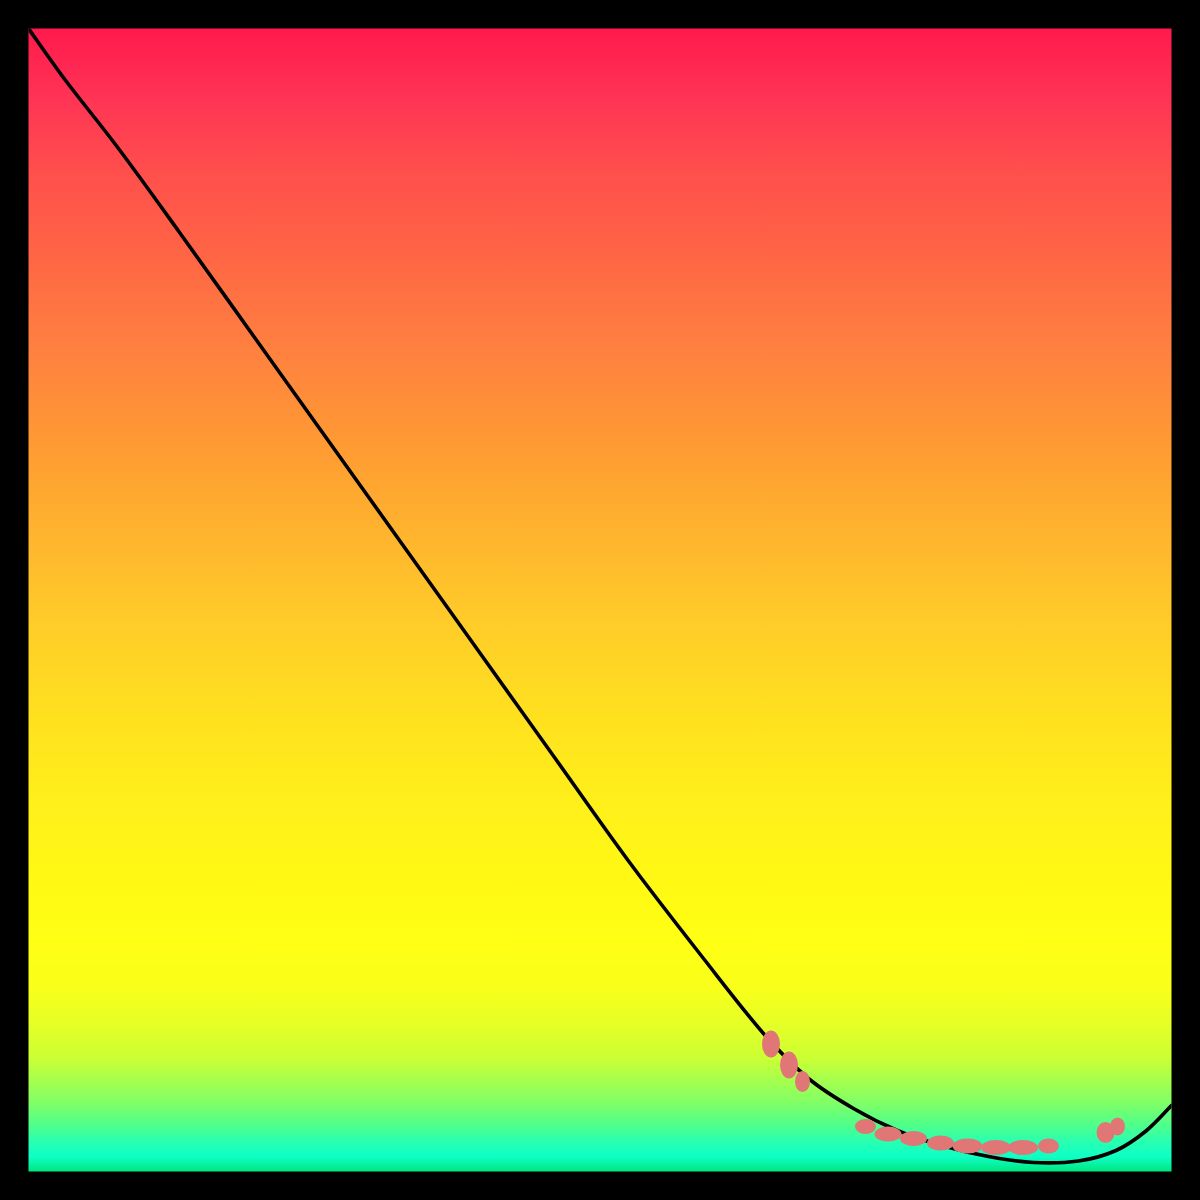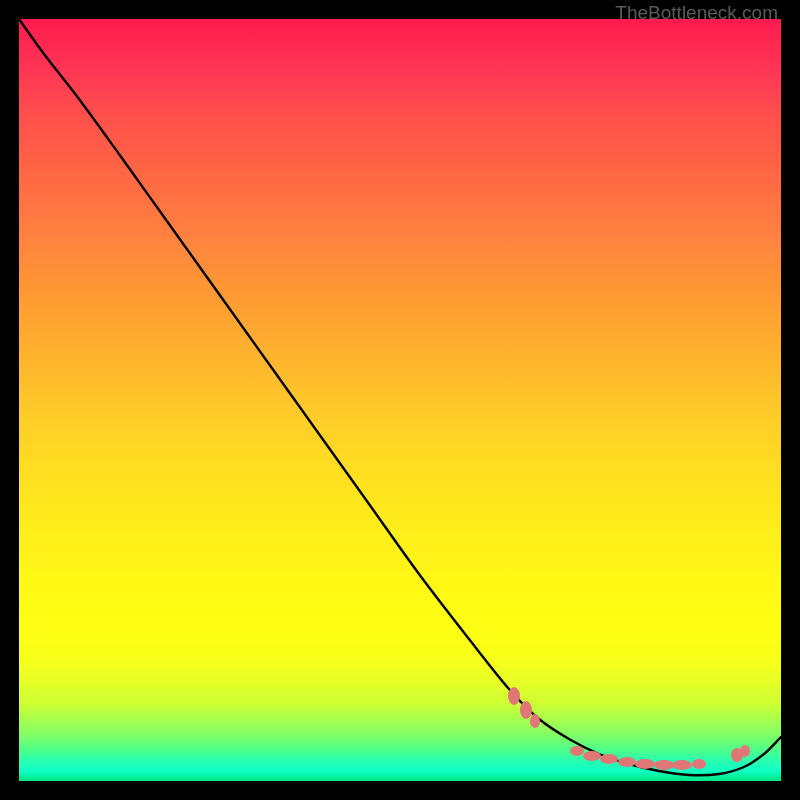--- a/index.html
+++ b/index.html
@@ -74,14 +74,13 @@
           <ellipse cx="608" cy="743" rx="9" ry="5" fill="#e07676"></ellipse>
           <ellipse cx="626" cy="745" rx="10" ry="5" fill="#e07676"></ellipse>
           <ellipse cx="645" cy="746" rx="10" ry="5" fill="#e07676"></ellipse>
           <ellipse cx="663" cy="746" rx="10" ry="5" fill="#e07676"></ellipse>
           <ellipse cx="680" cy="745" rx="7" ry="5" fill="#e07676"></ellipse>
           <ellipse cx="718" cy="736" rx="6" ry="7" fill="#e07676"></ellipse>
           <ellipse cx="726" cy="732" rx="5" ry="6" fill="#e07676"></ellipse>
         </g>
     </svg>
   </div>
-  <div class="watermark">TheBottleneck.com</div>
 </div>
 
 </body></html>

